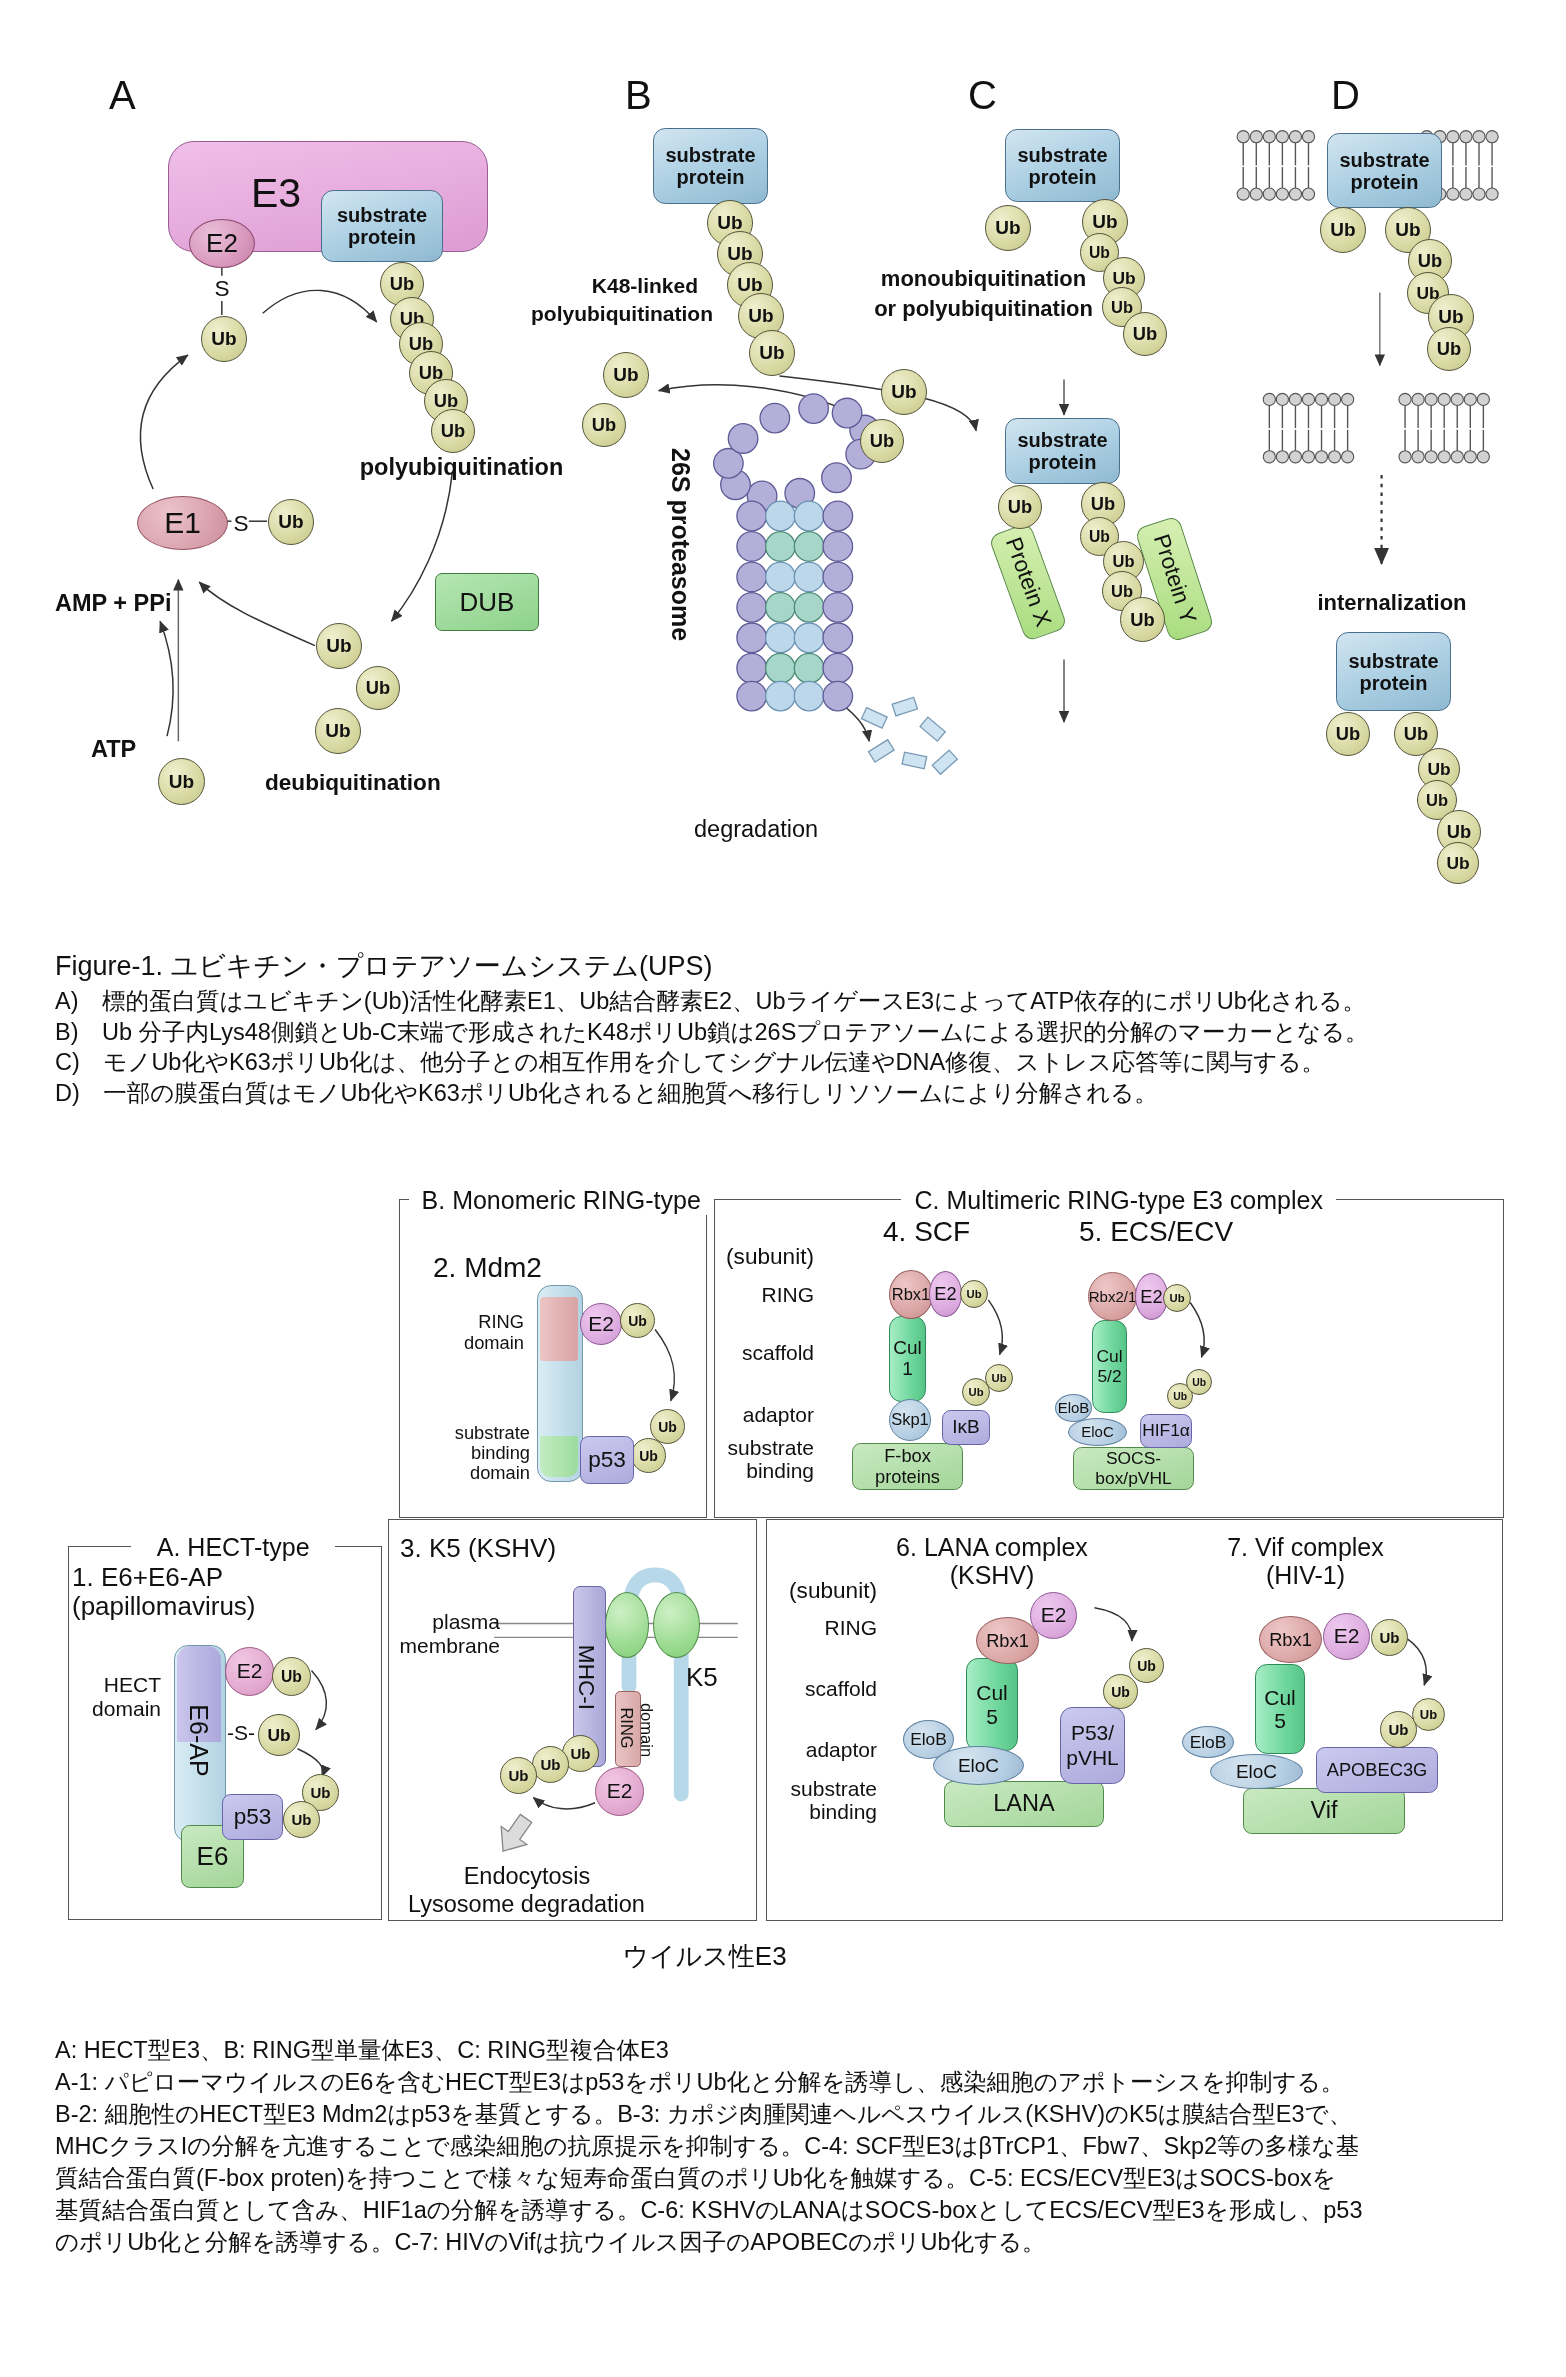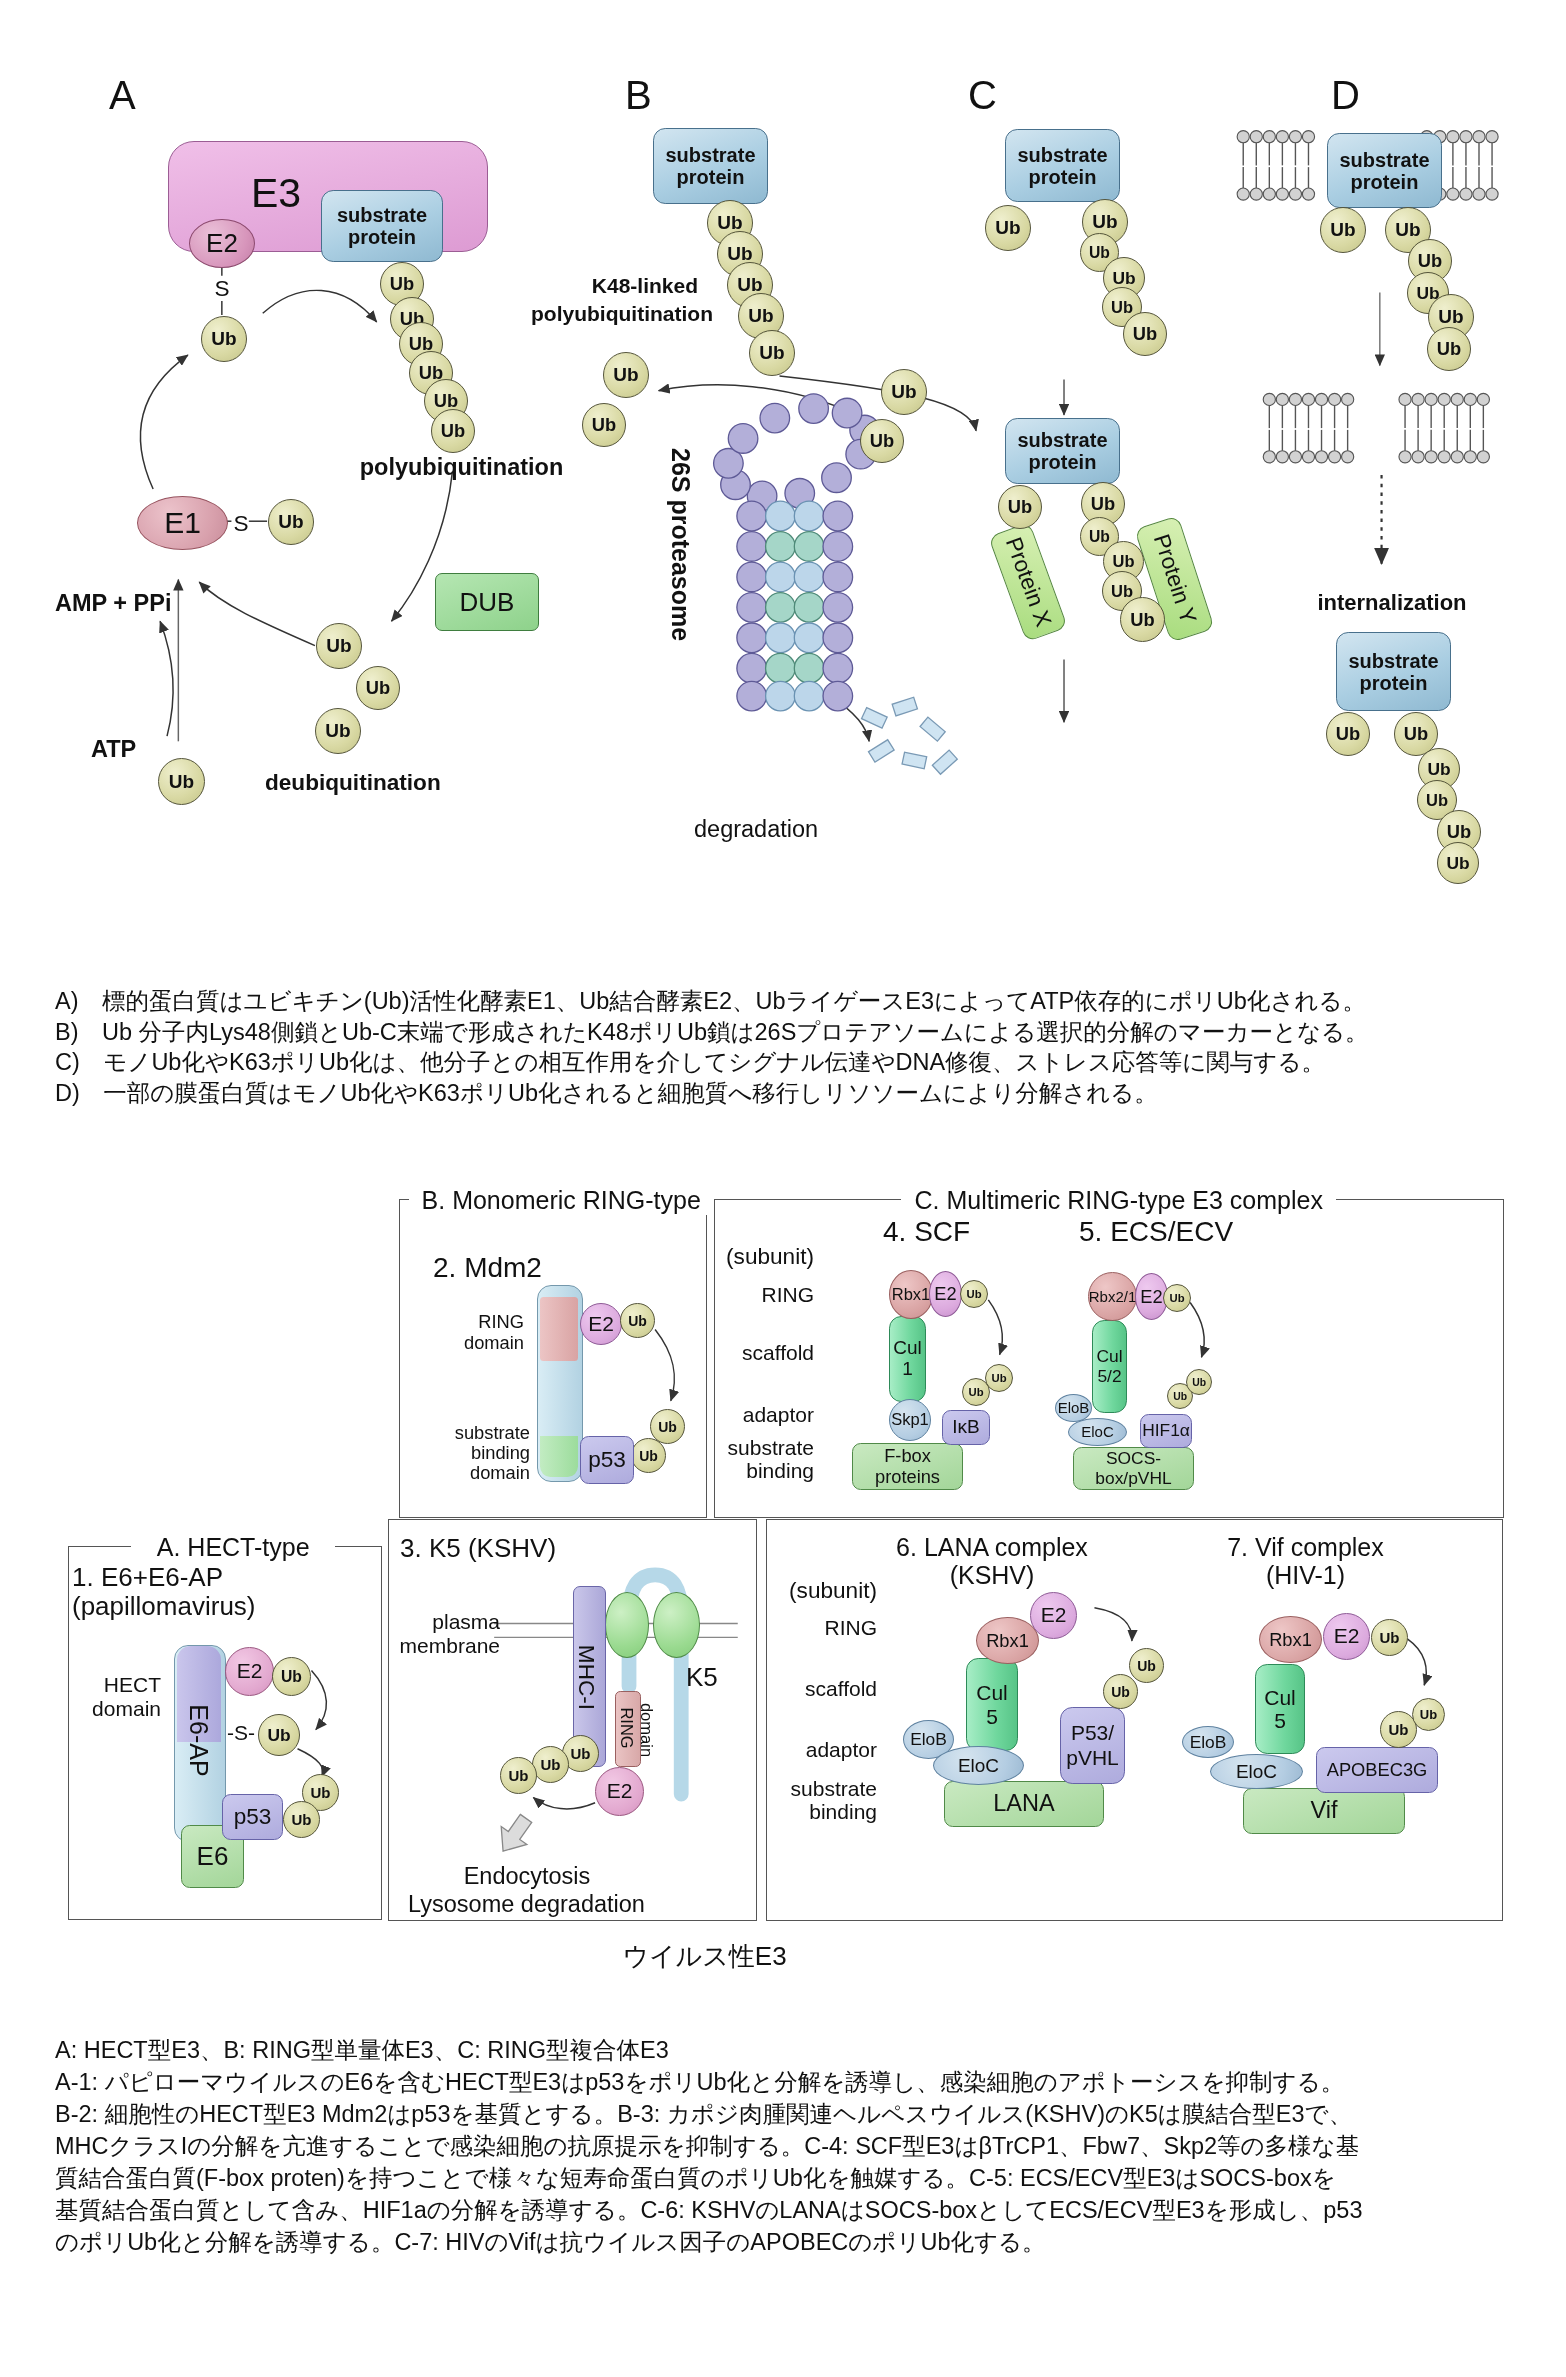--- a/index.html
+++ b/index.html
@@ -286,20 +286,22 @@
     <div class="ub" style="left: 860px; top: 419px; width: 42px; height: 42px; font-size: 18.3px;">Ub</div>
     <div class="t b vt90" style="left: 696px; top: 448px; width: 278px; font-size: 25px;">26S proteasome</div>
     <div class="t" style="left: 694px; top: 815px; width: 174px; font-size: 23.5px;">degradation</div>
     <div class="bx sub" style="left: 990px; top: 129px; width: 113px; height: 71px; font-size: 20px;">substrate protein</div>
     <div class="ub" style="left: 985px; top: 205px; width: 44px; height: 44px; font-size: 19px;">Ub</div>
     <div class="ub" style="left: 1082px; top: 199px; width: 44px; height: 44px; font-size: 19px;">Ub</div>
     <div class="ub" style="left: 1080px; top: 233px; width: 37px; height: 37px; font-size: 15.7px;">Ub</div>
     <div class="ub" style="left: 1103px; top: 257px; width: 40px; height: 40px; font-size: 17.4px;">Ub</div>
     <div class="ub" style="left: 1102px; top: 287px; width: 38px; height: 38px; font-size: 16.5px;">Ub</div>
     <div class="ub" style="left: 1123px; top: 312px; width: 42px; height: 42px; font-size: 18.3px;">Ub</div>
+    <div class="t b ctr pre" style="left: 853px; top: 264px; width: 261px; font-size: 22px; line-height: 1.35;">monoubiquitination
+or polyubiquitination</div>
     <div class="bx sub" style="left: 990px; top: 418px; width: 113px; height: 64px; font-size: 20px;">substrate protein</div>
     <div class="bx pgr" style="left: 972px; top: 560px; width: 110px; height: 42px; transform: rotate(70deg); font-size: 22.6px;">Protein X</div>
     <div class="bx pgr" style="left: 1115px; top: 556px; width: 117px; height: 44px; transform: rotate(72deg); font-size: 22.6px;">Protein Y</div>
     <div class="ub" style="left: 998px; top: 485px; width: 42px; height: 42px; font-size: 18.3px;">Ub</div>
     <div class="ub" style="left: 1081px; top: 482px; width: 42px; height: 42px; font-size: 18.3px;">Ub</div>
     <div class="ub" style="left: 1080px; top: 517px; width: 37px; height: 37px; font-size: 15.7px;">Ub</div>
     <div class="ub" style="left: 1103px; top: 541px; width: 39px; height: 39px; font-size: 16.5px;">Ub</div>
     <div class="ub" style="left: 1102px; top: 571px; width: 38px; height: 38px; font-size: 16.5px;">Ub</div>
     <div class="ub" style="left: 1120px; top: 597px; width: 43px; height: 43px; font-size: 18.3px;">Ub</div>
     <div class="bx sub" style="left: 1312px; top: 133px; width: 113px; height: 73px; font-size: 20px;">substrate protein</div>
@@ -310,20 +312,21 @@
     <div class="ub" style="left: 1428px; top: 294px; width: 44px; height: 44px; font-size: 19px;">Ub</div>
     <div class="ub" style="left: 1427px; top: 327px; width: 42px; height: 42px; font-size: 18.3px;">Ub</div>
     <div class="t b ctr" style="left: 1305px; top: 590px; width: 174px; font-size: 22px;">internalization</div>
     <div class="bx sub" style="left: 1321px; top: 632px; width: 113px; height: 77px; font-size: 20px;">substrate protein</div>
     <div class="ub" style="left: 1326px; top: 712px; width: 42px; height: 42px; font-size: 18.3px;">Ub</div>
     <div class="ub" style="left: 1394px; top: 712px; width: 42px; height: 42px; font-size: 18.3px;">Ub</div>
     <div class="ub" style="left: 1418px; top: 748px; width: 40px; height: 40px; font-size: 17.4px;">Ub</div>
     <div class="ub" style="left: 1417px; top: 780px; width: 38px; height: 38px; font-size: 16.5px;">Ub</div>
     <div class="ub" style="left: 1437px; top: 810px; width: 42px; height: 42px; font-size: 18.3px;">Ub</div>
     <div class="ub" style="left: 1437px; top: 842px; width: 40px; height: 40px; font-size: 17.4px;">Ub</div>
+    <div class="t" style="left: 55px; top: 950px; width: 957px; font-size: 27px;">Figure-1. ユビキチン・プロテアソームシステム(UPS)</div>
     <div class="t pre" style="left: 55px; top: 986px; width: 1501px; font-size: 23.5px; line-height: 1.3;">A)　標的蛋白質はユビキチン(Ub)活性化酵素E1、Ub結合酵素E2、UbライゲースE3によってATP依存的にポリUb化される。
 B)　Ub 分子内Lys48側鎖とUb-C末端で形成されたK48ポリUb鎖は26Sプロテアソームによる選択的分解のマーカーとなる。
 C)　モノUb化やK63ポリUb化は、他分子との相互作用を介してシグナル伝達やDNA修復、ストレス応答等に関与する。
 D)　一部の膜蛋白質はモノUb化やK63ポリUb化されると細胞質へ移行しリソソームにより分解される。</div>
     <div class="frame" style="left: 399px; top: 1199px; width: 306px; height: 317px;"></div>
     <div class="frame" style="left: 714px; top: 1199px; width: 788px; height: 317px;"></div>
     <div class="frame" style="left: 68px; top: 1546px; width: 312px; height: 372px;"></div>
     <div class="frame" style="left: 388px; top: 1519px; width: 367px; height: 400px;"></div>
     <div class="frame" style="left: 766px; top: 1519px; width: 735px; height: 400px;"></div>
     <div class="t ctr wbg" style="left: 409px; top: 1185px; width: 287px; font-size: 25px;">B. Monomeric RING-type</div>

